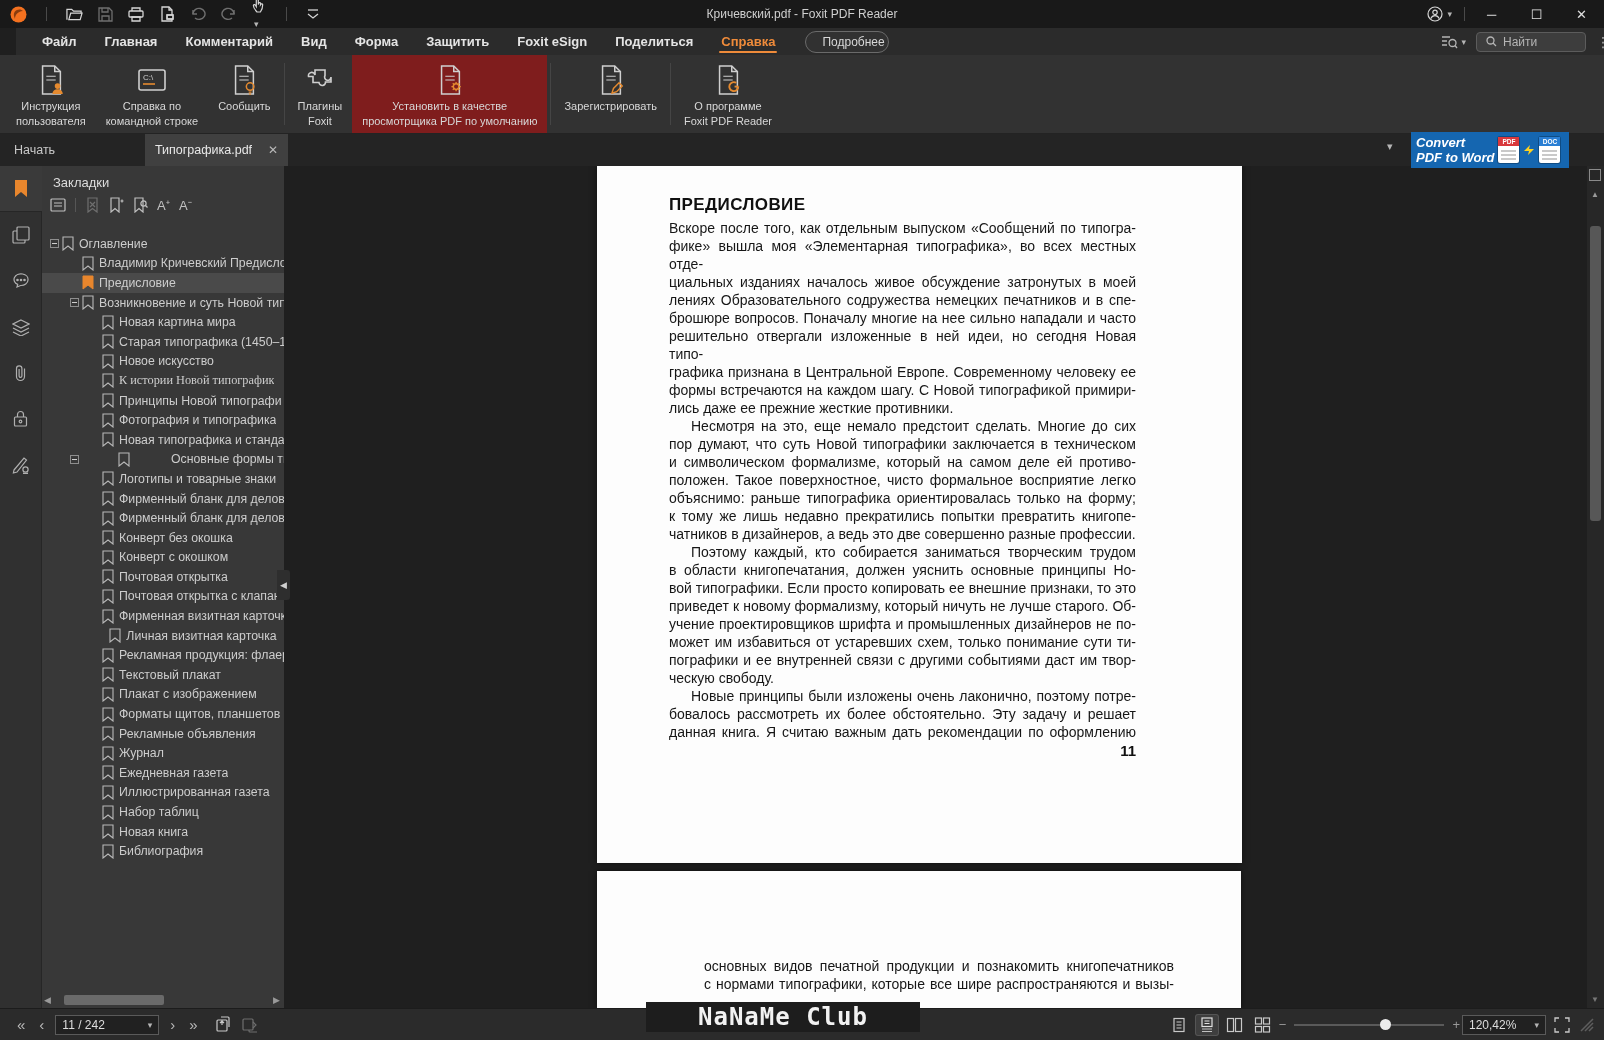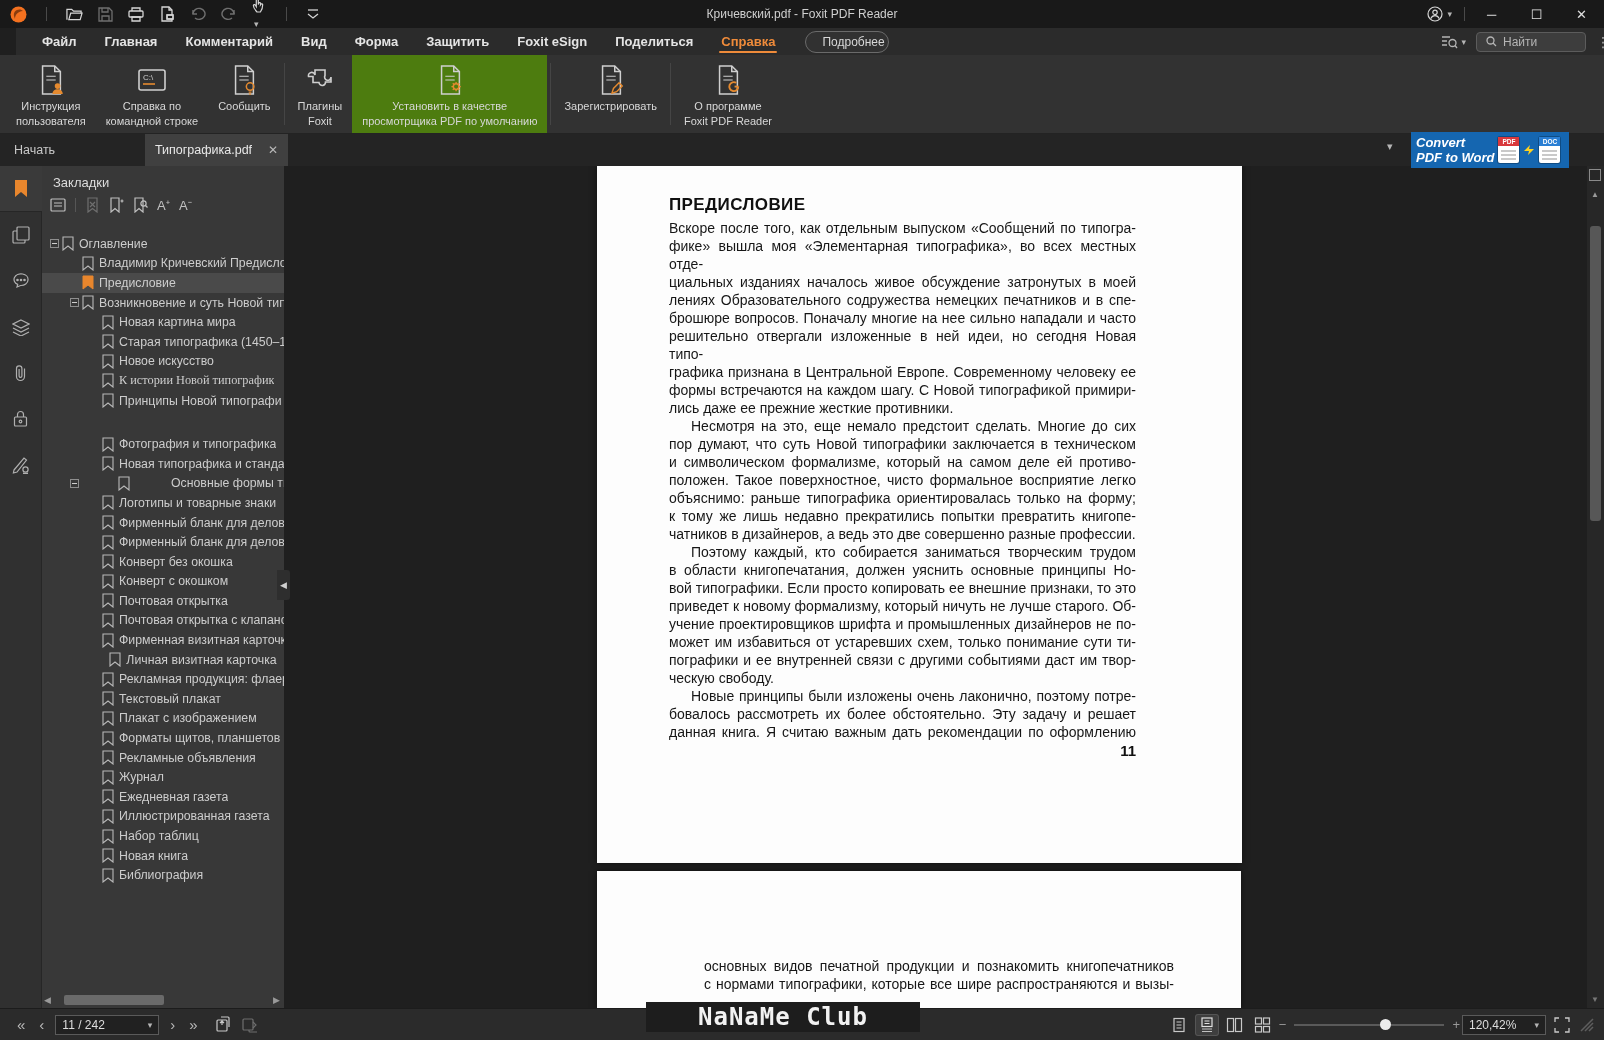--- a/index.html
+++ b/index.html
@@ -39,21 +39,21 @@
   .vdots { color:#b5b5b5; font-size:14px; letter-spacing:0; }
 
   
   #ribbon { position:absolute; left:0; top:55px; width:1604px; height:79px;
     background:#323232; border-bottom:1px solid #232323; display:flex; align-items:stretch;
     padding-left:6px; }
   .rgroup { display:flex; align-items:stretch; }
   .rgroup-sep { width:1px; background:#454545; margin:8px 3px; }
   .rbtn { display:flex; flex-direction:column; align-items:center; justify-content:flex-start;
     padding:8px 10px 4px; color:#d8d8d8; }
-  .rbtn.hl { background:#4d7c0f; }
+  .rbtn.hl { background:#7f1d1d; }
   .rbtn .ric-wrap { height:34px; display:flex; align-items:center; }
   .rbtn .rlabel { font-size:11px; line-height:15px; text-align:center; margin-top:2px; }
 
   
   #convert-banner { position:absolute; left:1411px; top:132px; width:158px; height:36px;
     background:#1566b0; display:flex; align-items:center; gap:4px; padding:0 5px; z-index:30; }
   #convert-banner .cv-text { color:#fff; font-size:13px; font-weight:bold; font-style:italic;
     line-height:15px; white-space:nowrap; }
   .minidoc { width:21px; height:26px; background:#fff; border-radius:2px; position:relative;
     box-shadow:0 0 0 1px rgba(0,0,0,.25); }
@@ -573,21 +573,21 @@
         </div>
         <div class="trow" style="padding-left: 44px;">
           <span class="texp"></span>
           <span class="tico">
             <svg width="12" height="15" viewBox="0 0 12 15" fill="none" stroke="#b8b8b8" stroke-width="1.1">
               <path d="M1 1h10v13l-5-4-5 4z"></path>
             </svg>
           </span>
           <span class="tlabel">Принципы Новой типографи</span>
         </div>
-        <div class="trow" style="padding-left: 44px; margin-top: 24px;">
+        <div class="trow" style="padding-left: 44px;">
           <span class="texp"></span>
           <span class="tico">
             <svg width="12" height="15" viewBox="0 0 12 15" fill="none" stroke="#b8b8b8" stroke-width="1.1">
               <path d="M1 1h10v13l-5-4-5 4z"></path>
             </svg>
           </span>
           <span class="tlabel">Фотография и типографика</span>
         </div>
         <div class="trow" style="padding-left: 44px;">
           <span class="texp"></span>

